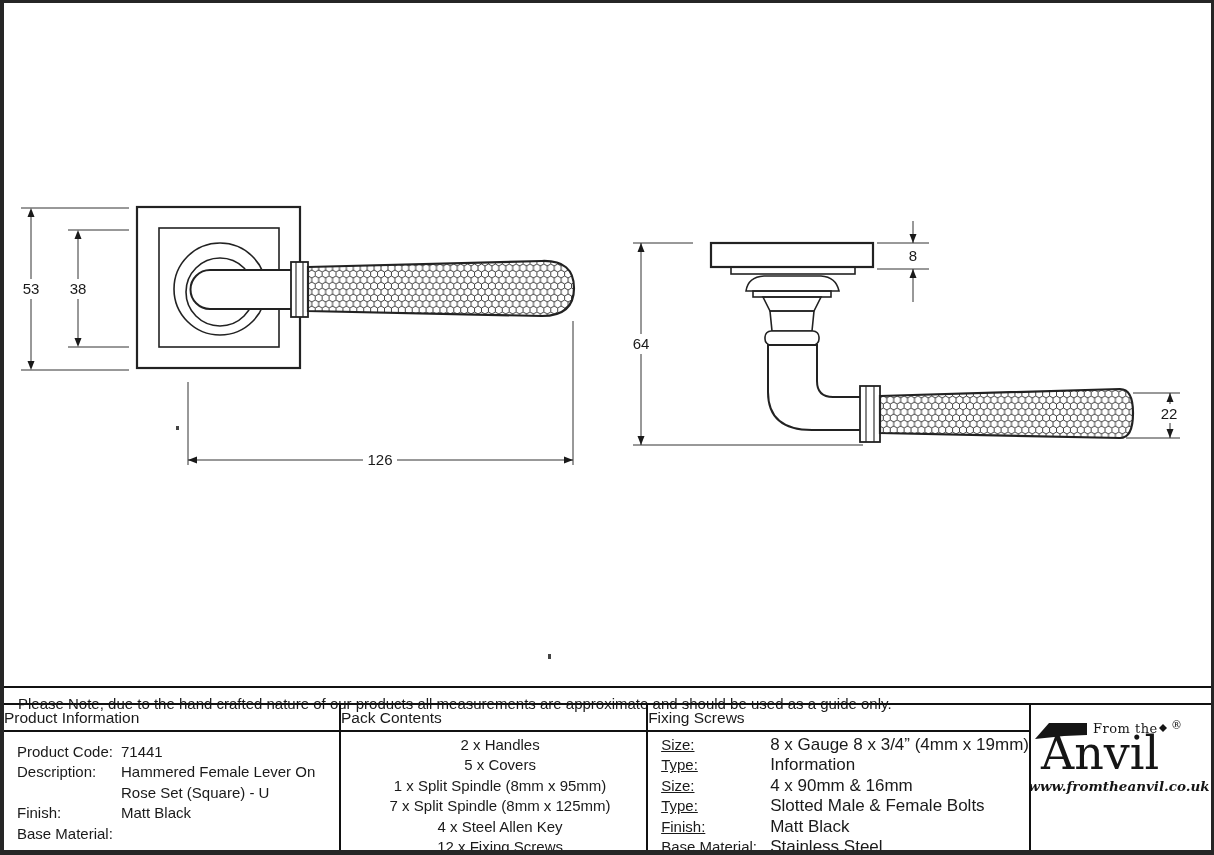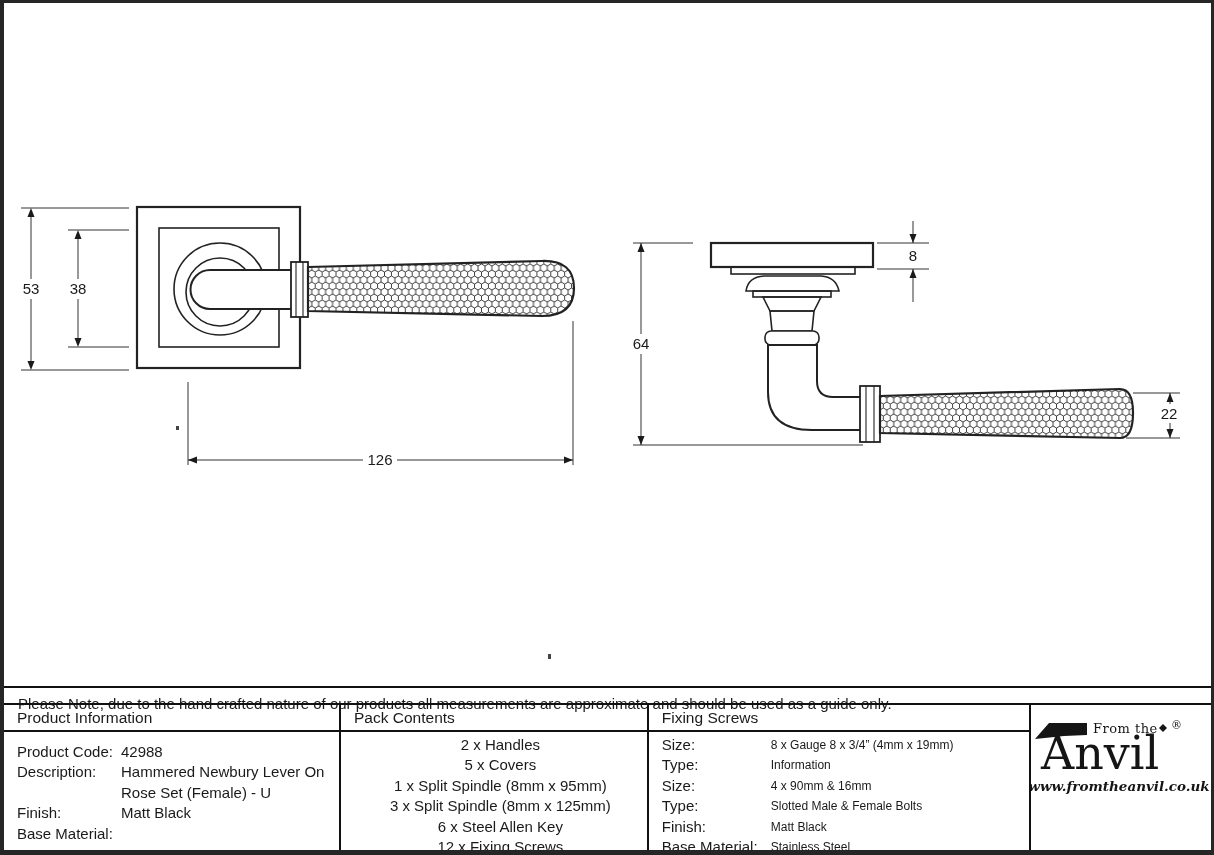--- a/index.html
+++ b/index.html
@@ -20,29 +20,29 @@
     position:absolute;left:4px;right:3px;top:703px;bottom:4px;
     border-top:2px solid #111;box-sizing:border-box;display:flex;z-index:5;
   }
   .col{box-sizing:border-box;height:100%;}
   .col1{width:341px;border-right:2px solid #111;}
   .col2{width:318px;border-right:2px solid #111;text-align:center;}
   .col3{width:395px;border-right:2px solid #111;}
   .col4{flex:1;display:flex;align-items:flex-start;justify-content:center;}
   .hdr{
     height:27px;border-bottom:2px solid #111;box-sizing:border-box;
-    display:flex;align-items:center;padding-left:13px;font-size:15.5px;
+    display:flex;align-items:center;font-size:15.5px;
   }
   .body{padding:10px 0 0 13px;font-size:15px;line-height:20.4px;}
   .body.tight{padding-top:3px;}
   .kv{display:flex;}
   .col1 .kv .k{width:104px;flex-shrink:0;}
   .col1 .kv .v{width:218px;}
-  .col3 .kv .k{width:109px;flex-shrink:0;}
-  .col3 .kv .v{white-space:nowrap;font-size:12px;}
+  .col3 .kv .k{width:109px;flex-shrink:0;text-decoration:underline;}
+  .col3 .kv .v{white-space:nowrap;font-size:17px;}
   .item{white-space:nowrap;}
   .dim-text{font-family:"Liberation Sans",sans-serif;font-size:15px;fill:#1a1a1a;}
   .logo-svg{display:block;}
 </style>
 </head>
 <body>
 
 <div class="page">
   <div class="frame"></div>
 
@@ -145,44 +145,44 @@
     <span>Please Note, due to the hand crafted nature of our products all measurements are approximate and should be used as a guide only.</span>
   </div>
 
   <div class="spec-table">
 
     <div class="col col1">
       <div class="hdr">Product Information</div>
       <div class="body">
         <div class="kv">
           <span class="k">Product Code:</span>
-          <span class="v">42988</span>
+          <span class="v">71441</span>
         </div>
         <div class="kv">
           <span class="k">Description:</span>
-          <span class="v">Hammered Newbury Lever On Rose Set (Female) - U</span>
+          <span class="v">Hammered Female Lever On Rose Set (Square) - U</span>
         </div>
         <div class="kv">
           <span class="k">Finish:</span>
           <span class="v">Matt Black</span>
         </div>
         <div class="kv">
           <span class="k">Base Material:</span>
         </div>
       </div>
     </div>
 
     <div class="col col2">
       <div class="hdr">Pack Contents</div>
       <div class="body tight">
         <div class="item">2 x Handles</div>
         <div class="item">5 x Covers</div>
         <div class="item">1 x Split Spindle (8mm x 95mm)</div>
-        <div class="item">3 x Split Spindle (8mm x 125mm)</div>
-        <div class="item">6 x Steel Allen Key</div>
+        <div class="item">7 x Split Spindle (8mm x 125mm)</div>
+        <div class="item">4 x Steel Allen Key</div>
         <div class="item">12 x Fixing Screws</div>
       </div>
     </div>
 
     <div class="col col3">
       <div class="hdr">Fixing Screws</div>
       <div class="body tight">
         <div class="kv">
           <span class="k">Size:</span>
           <span class="v">8 x Gauge 8 x 3/4” (4mm x 19mm)</span>

